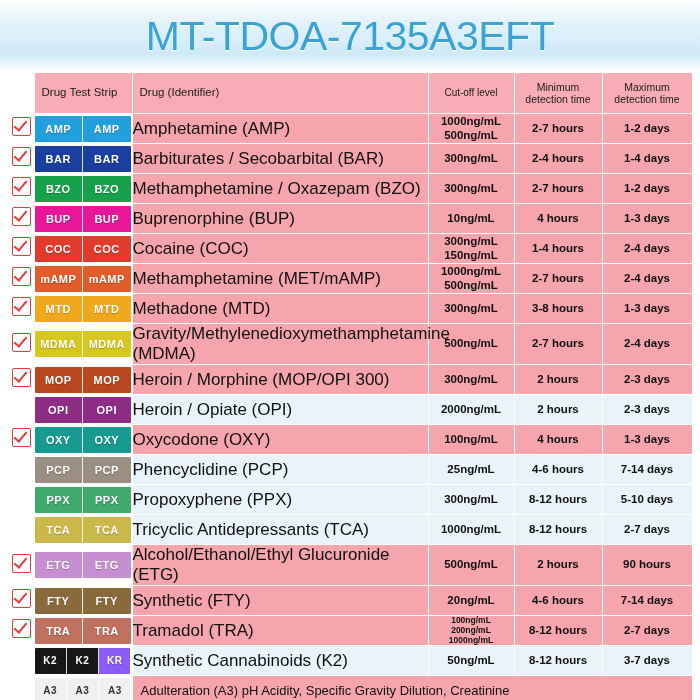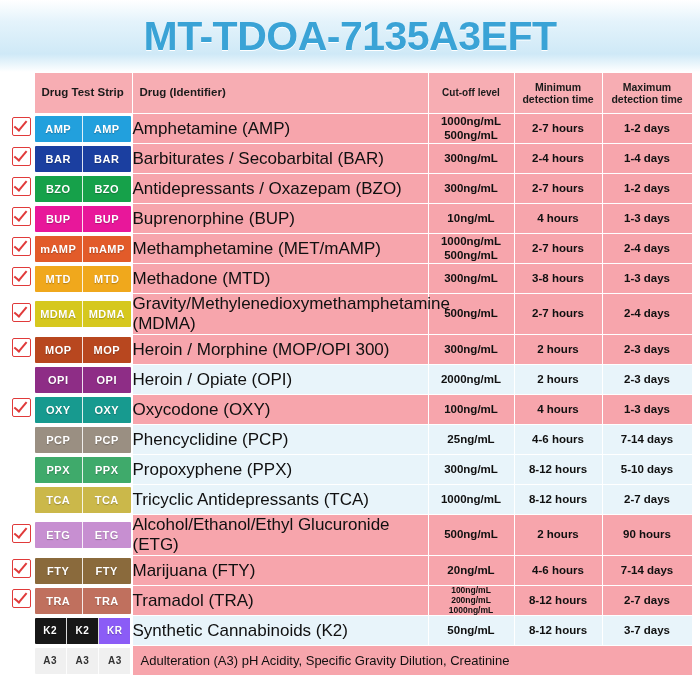--- a/index.html
+++ b/index.html
@@ -20,21 +20,21 @@
   
   .title-band {
     height: 72px;
     background: linear-gradient(to bottom, #ffffff 0%, #e4f3fb 30%, #cfe9f7 75%, #ffffff 100%);
     display: flex;
     align-items: center;
     justify-content: center;
   }
   .title-text {
     font-family: "Liberation Sans", sans-serif;
-    font-weight: bold;
+    font-weight: normal;
     font-size: 41px;
     letter-spacing: -0.5px;
     color: #3aa3d6;
     text-shadow: 0 1px 0 #ffffff;
     white-space: nowrap;
     text-align: center;
   }
   
   table.grid {
     border-collapse: collapse;
@@ -52,21 +52,21 @@
   col.c-strip { width: 98px; }
   col.c-drug  { width: 296px; }
   col.c-cut   { width: 86px; }
   col.c-min   { width: 88px; }
   col.c-max   { width: 90px; }
 
   thead th {
     background: #f7adb3;
     color: #1b1b1b;
     font-size: 10.5px;
-    font-weight: bold;
+    font-weight: normal;
     text-align: center;
     height: 40px;
     line-height: 1.15;
     padding: 2px 3px;
   }
   thead th.h-strip, thead th.h-drug {
     text-align: left;
     padding-left: 7px;
     font-size: 11.5px;
   }
@@ -218,21 +218,21 @@
           <td class="max">1-4 days</td>
         </tr>
         <tr class="">
           <td class="check"><span class="checkmark"></span></td>
           <td class="strip">
             <div class="strip-img">
               <div class="strip-half" style="background: rgb(22, 161, 74);">BZO</div>
               <div class="strip-half" style="background: rgb(22, 161, 74);">BZO</div>
             </div>
           </td>
-          <td class="drug">Antidepressants / Oxazepam (BZO)</td>
+          <td class="drug">Methamphetamine / Oxazepam (BZO)</td>
           <td class="cut"><span>300ng/mL</span></td>
           <td class="min">2-7 hours</td>
           <td class="max">1-2 days</td>
         </tr>
         <tr class="">
           <td class="check"><span class="checkmark"></span></td>
           <td class="strip">
             <div class="strip-img">
               <div class="strip-half" style="background: rgb(232, 23, 154);">BUP</div>
               <div class="strip-half" style="background: rgb(232, 23, 154);">BUP</div>
@@ -240,20 +240,33 @@
           </td>
           <td class="drug">Buprenorphine (BUP)</td>
           <td class="cut"><span>10ng/mL</span></td>
           <td class="min">4 hours</td>
           <td class="max">1-3 days</td>
         </tr>
         <tr class="">
           <td class="check"><span class="checkmark"></span></td>
           <td class="strip">
             <div class="strip-img">
+              <div class="strip-half" style="background: rgb(226, 59, 46);">COC</div>
+              <div class="strip-half" style="background: rgb(226, 59, 46);">COC</div>
+            </div>
+          </td>
+          <td class="drug">Cocaine (COC)</td>
+          <td class="cut"><span>300ng/mL</span><br><span>150ng/mL</span></td>
+          <td class="min">1-4 hours</td>
+          <td class="max">2-4 days</td>
+        </tr>
+        <tr class="">
+          <td class="check"><span class="checkmark"></span></td>
+          <td class="strip">
+            <div class="strip-img">
               <div class="strip-half" style="background: rgb(226, 91, 42);">mAMP</div>
               <div class="strip-half" style="background: rgb(226, 91, 42);">mAMP</div>
             </div>
           </td>
           <td class="drug">Methamphetamine (MET/mAMP)</td>
           <td class="cut"><span>1000ng/mL</span><br><span>500ng/mL</span></td>
           <td class="min">2-7 hours</td>
           <td class="max">2-4 days</td>
         </tr>
         <tr class="">
@@ -374,21 +387,21 @@
           <td class="max">90 hours</td>
         </tr>
         <tr class="">
           <td class="check"><span class="checkmark"></span></td>
           <td class="strip">
             <div class="strip-img">
               <div class="strip-half" style="background: rgb(138, 106, 60);">FTY</div>
               <div class="strip-half" style="background: rgb(138, 106, 60);">FTY</div>
             </div>
           </td>
-          <td class="drug">Marijuana (FTY)</td>
+          <td class="drug">Synthetic (FTY)</td>
           <td class="cut"><span>20ng/mL</span></td>
           <td class="min">4-6 hours</td>
           <td class="max">7-14 days</td>
         </tr>
         <tr class="">
           <td class="check"><span class="checkmark"></span></td>
           <td class="strip">
             <div class="strip-img">
               <div class="strip-half" style="background: rgb(192, 112, 94);">TRA</div>
               <div class="strip-half" style="background: rgb(192, 112, 94);">TRA</div>

